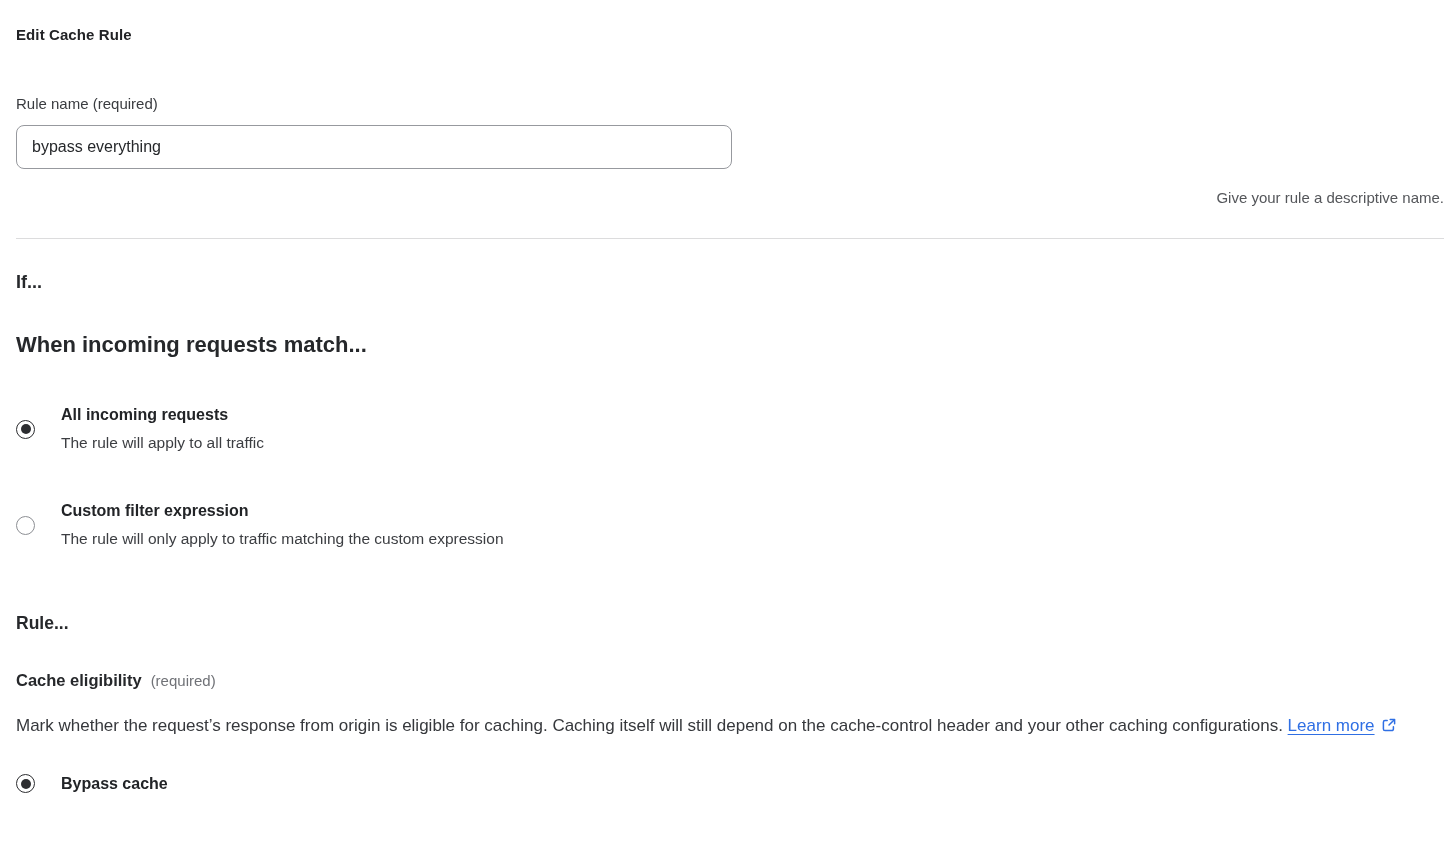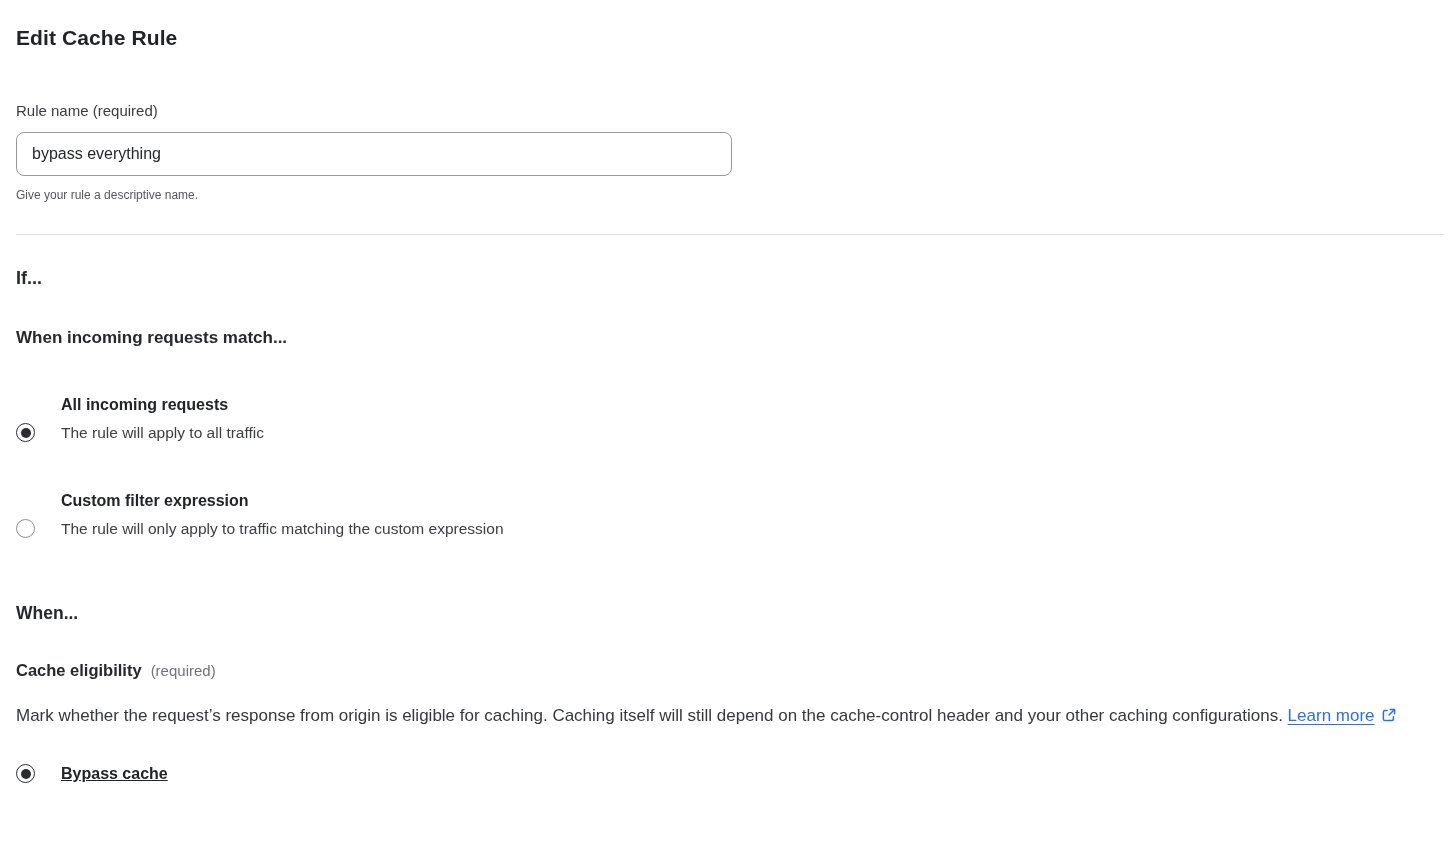--- a/index.html
+++ b/index.html
@@ -10,21 +10,21 @@
     font-family: "Liberation Sans", sans-serif;
     color: var(--text-dark, #222326);
   }
   .page {
     width: 1454px;
     height: 858px;
     padding: 26px 10px 0 16px;
     overflow: hidden;
   }
   .page-title {
-    font-size: 21px;
+    font-size: 15px;
     font-weight: 700;
     color: var(--text-dark, #222326);
     margin: 0;
     letter-spacing: 0.1px;
   }
   .field-label {
     display: block;
     margin-top: 52px;
     font-size: 15px;
     color: #3a3c40;
@@ -37,47 +37,48 @@
     border: 1px solid var(--border-gray, #97999e);
     border-radius: 8px;
     padding: 4px 15px;
     font-family: "Liberation Sans", sans-serif;
     font-size: 16px;
     color: #26282b;
     background: #fff;
     outline: none;
   }
   .helper-text {
-    margin-top: 12px;
-    font-size: 12px;
+    margin-top: 20px;
+    font-size: 15px;
     color: var(--text-gray, #54565a);
+    text-align: right;
   }
   .divider {
     border: none;
     border-top: 1px solid var(--divider, #dcdcdd);
     margin: 32px 0 0 0;
   }
   .section-heading {
     margin: 33px 0 0 0;
     font-size: 18px;
     font-weight: 700;
     color: #26282b;
   }
   .sub-heading {
     margin: 39px 0 0 0;
-    font-size: 17px;
+    font-size: 22px;
     font-weight: 700;
     color: #26282b;
   }
   .option {
     display: flex;
-    align-items: flex-end;
+    align-items: center;
     cursor: pointer;
   }
-  .option.centered { align-items: center; text-decoration: underline; }
+  .option.centered { align-items: center; }
   .radio {
     position: relative;
     width: 19px;
     height: 19px;
     border-radius: 50%;
     border: 1.5px solid var(--radio-unselected-border, #8d8f94);
     background: #fff;
     flex-shrink: 0;
     margin-top: 1px;
   }
@@ -180,21 +181,21 @@
   </div>
 
   <div class="option if-option if-option-2">
     <span class="radio"></span>
     <div class="option-text">
       <div class="radio-label">Custom filter expression</div>
       <div class="radio-desc">The rule will only apply to traffic matching the custom expression</div>
     </div>
   </div>
 
-  <h2 class="section-heading then-heading">When...</h2>
+  <h2 class="section-heading then-heading">Rule...</h2>
 
   <div class="field-title-row">
     <span class="field-title">Cache eligibility</span>
     <span class="field-required">(required)</span>
   </div>
 
   <p class="field-description"><span>Mark whether the request’s response from origin is eligible for caching. Caching itself will still depend on the cache-control header and your other caching configurations.</span>
     <a class="learn-more-link"><span>Learn more</span></a><span class="external-link-icon"><svg width="16" height="16" viewBox="0 0 16 16" fill="none">
       <path d="M6.2 3.6 H4 A1.6 1.6 0 0 0 2.4 5.2 V12 A1.6 1.6 0 0 0 4 13.6 H10.8 A1.6 1.6 0 0 0 12.4 12 V9.8" stroke="#2f6fe4" stroke-width="1.5" stroke-linecap="round"></path>
       <path d="M9.2 2.4 H13.6 V6.8" stroke="#2f6fe4" stroke-width="1.5" stroke-linecap="round" stroke-linejoin="round"></path>

